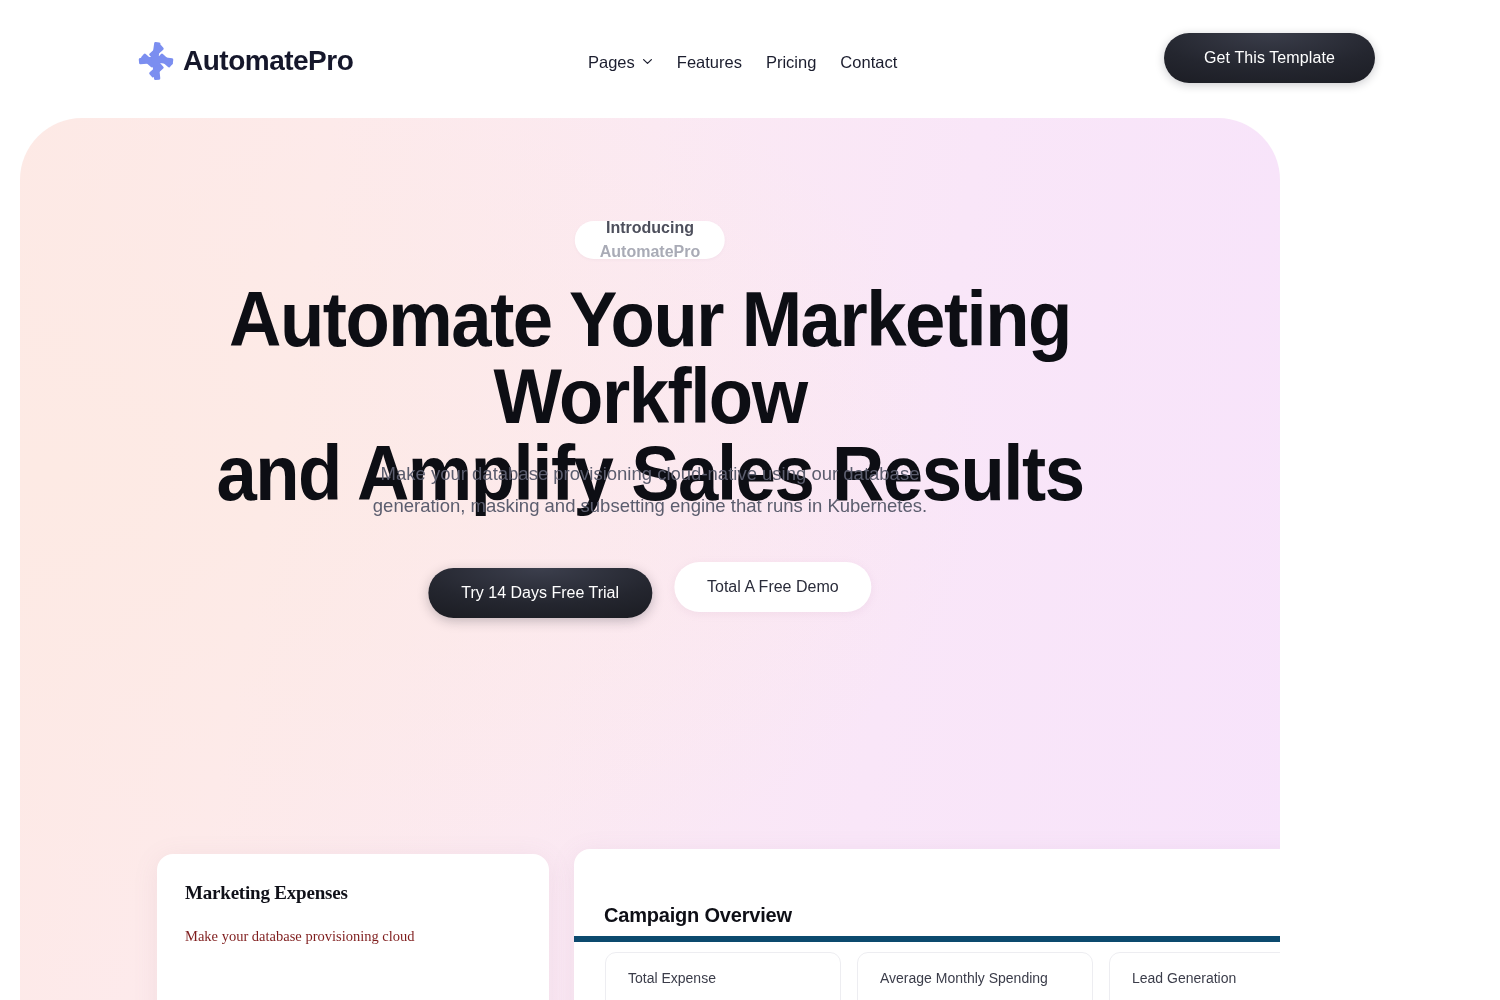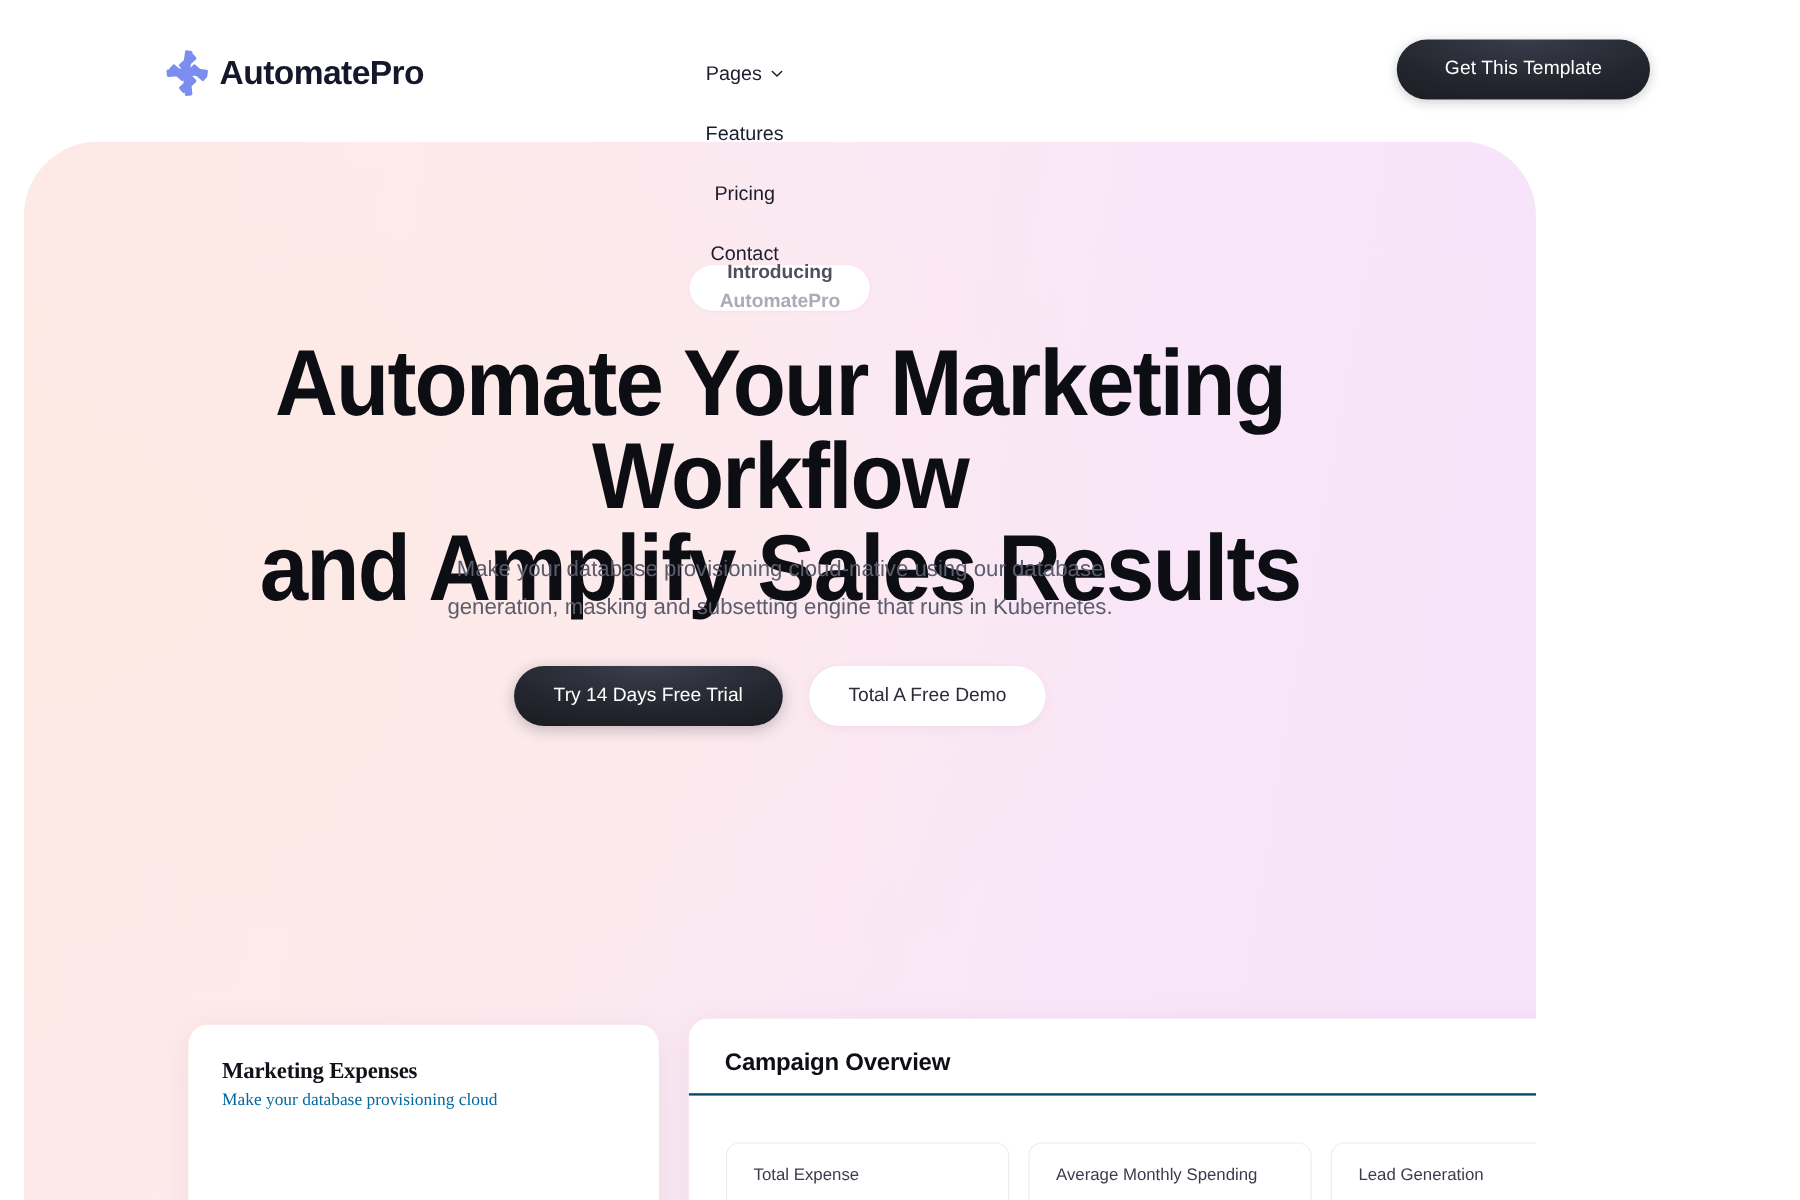--- a/index.html
+++ b/index.html
@@ -52,21 +52,20 @@
     white-space: nowrap;
   }
 
   .nav {
     position: absolute;
     left: 588px;
     top: 49px;
     display: flex;
     align-items: center;
     gap: 24px;
-    flex-direction: column;
   }
   .nav-item {
     font-size: 16.5px;
     color: #1b1d2e;
     line-height: 26px;
     text-decoration: none;
     white-space: nowrap;
     display: flex;
     align-items: center;
     gap: 7px;
@@ -180,20 +179,21 @@
     cursor: pointer;
     white-space: nowrap;
     display: inline-flex;
     align-items: center;
     justify-content: center;
   }
   .btn-dark {
     background: radial-gradient(115% 150% at 50% 0%, #3c3f4d 0%, #24262f 48%, #141519 100%);
     color: #ffffff;
     box-shadow: 0 3px 12px rgba(25,22,35,0.25);
+    margin-top: 13px;
   }
   .btn-light {
     background: #ffffff;
     color: #2a2c3a;
     box-shadow: 0 2px 8px rgba(180,130,170,0.12);
   }
 
   
   .dash {
     position: absolute;
@@ -218,36 +218,37 @@
     overflow: hidden;
   }
   .card-title {
     font-size: 19px;
     font-weight: 700;
     color: #101119;
     letter-spacing: -0.2px;
   }
   .card-sub {
     font-size: 14.5px;
-    color: #0369a1;
-    margin-top: 5px;
+    color: #7f1d1d;
+    margin-top: 24px;
   }
   .left-head { padding: 28px 0 0 28px; font-family: Liberation Serif, serif; }
 
   .card-right {
     left: 437px;
     top: 113px;
     width: 805px;
     height: 310px;
     overflow: hidden;
   }
   .right-head {
     padding: 26px 0 0 30px;
     height: 64px;
-    border-bottom: 2px solid #0c4a6e;
+    border-bottom: 6px solid #0c4a6e;
+    margin-top: 29px;
   }
   .right-title {
     font-size: 20px;
     font-weight: 700;
     color: #0e0f16;
     letter-spacing: -0.2px;
   }
 
   .stats {
     position: absolute;

